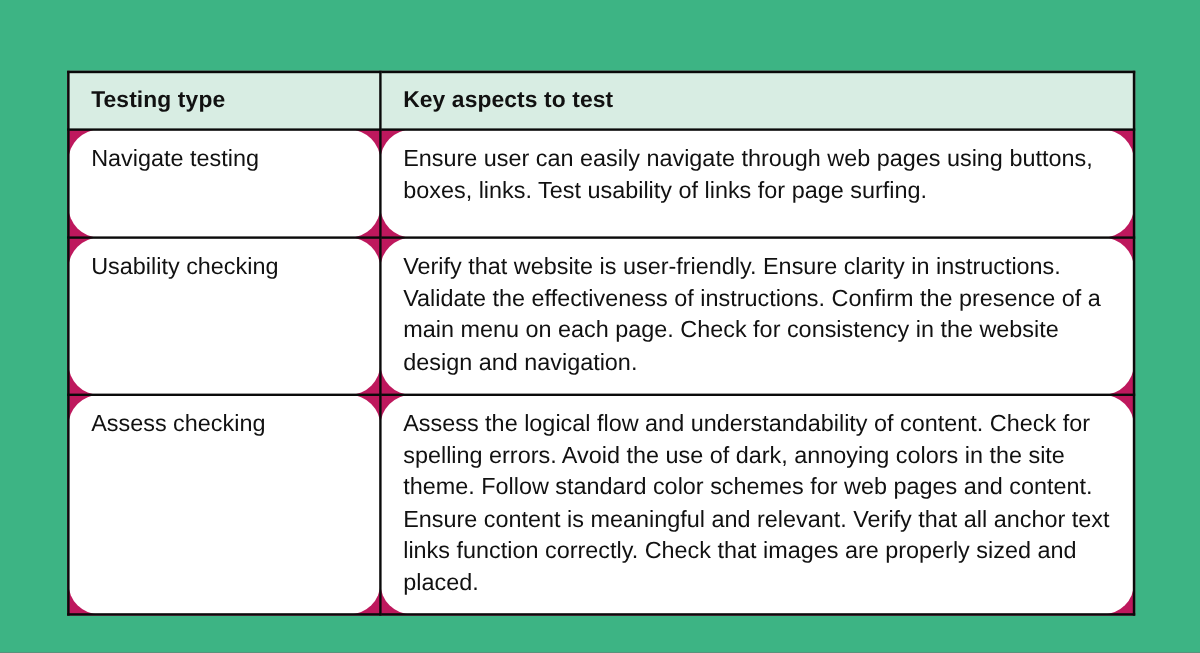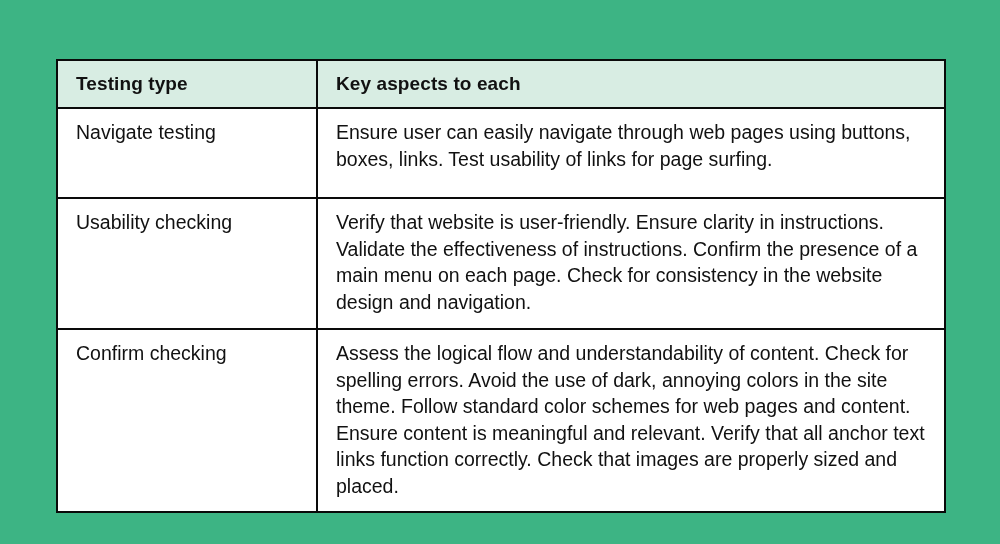--- a/index.html
+++ b/index.html
@@ -49,20 +49,21 @@
     line-height: 24px;
     padding: 11px 18px 11px 18px;
     letter-spacing: 0.1px;
   }
   table.spec-table tbody td {
     background: #ffffff;
     font-size: 19.5px;
     font-weight: normal;
     line-height: 26.5px;
     padding: 10px 16px 12px 18px;
+    border-radius: 26px;
   }
   table.spec-table tbody td.cell-type {
     white-space: nowrap;
   }
   .r1 td { height: 66px; }
   .r2 td { height: 107px; }
   .r3 td { height: 135px; }
 </style>
 </head>
 <body>
@@ -70,32 +71,32 @@
 <div class="page">
   <div class="table-wrap">
     <table class="spec-table">
       <colgroup>
         <col class="col-type">
         <col class="col-aspects">
       </colgroup>
       <thead>
         <tr>
           <th>Testing type</th>
-          <th>Key aspects to each</th>
+          <th>Key aspects to test</th>
         </tr>
       </thead>
       <tbody>
         <tr class="r1">
           <td class="cell-type">Navigate testing</td>
           <td class="cell-aspects">Ensure user can easily navigate through web pages using buttons, boxes, links. Test usability of links for page surfing.</td>
         </tr>
         <tr class="r2">
           <td class="cell-type">Usability checking</td>
           <td class="cell-aspects">Verify that website is user-friendly. Ensure clarity in instructions. Validate the effectiveness of instructions. Confirm the presence of a main menu on each page. Check for consistency in the website design and navigation.</td>
         </tr>
         <tr class="r3">
-          <td class="cell-type">Confirm checking</td>
+          <td class="cell-type">Assess checking</td>
           <td class="cell-aspects">Assess the logical flow and understandability of content. Check for spelling errors. Avoid the use of dark, annoying colors in the site theme. Follow standard color schemes for web pages and content. Ensure content is meaningful and relevant. Verify that all anchor text links function correctly. Check that images are properly sized and placed.</td>
         </tr>
       </tbody>
     </table>
   </div>
 </div>
 
 </body></html>

